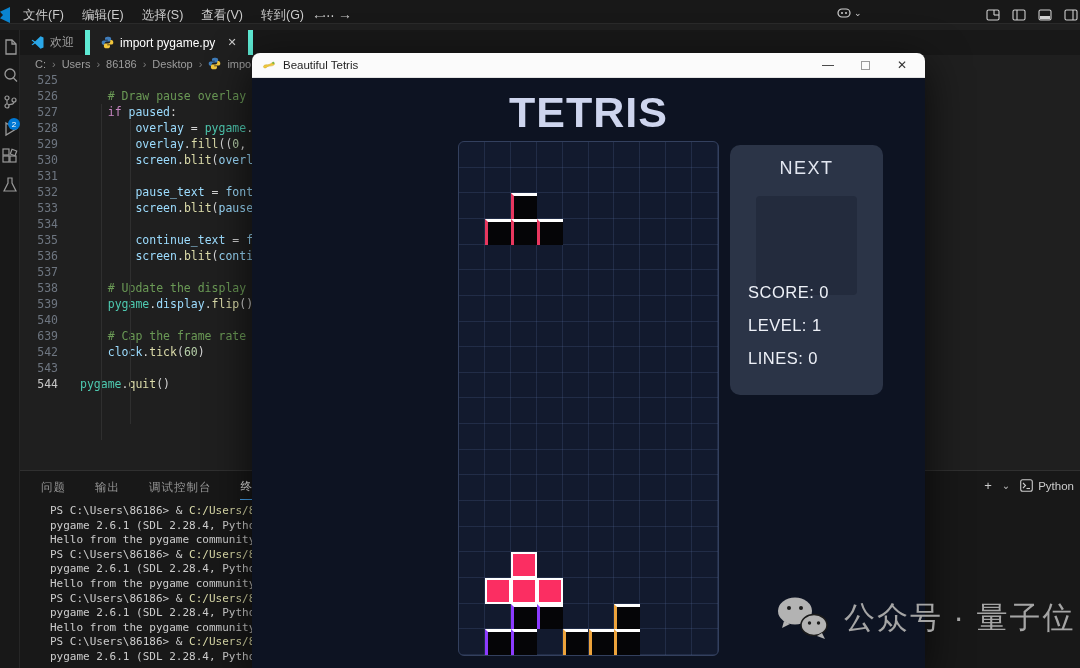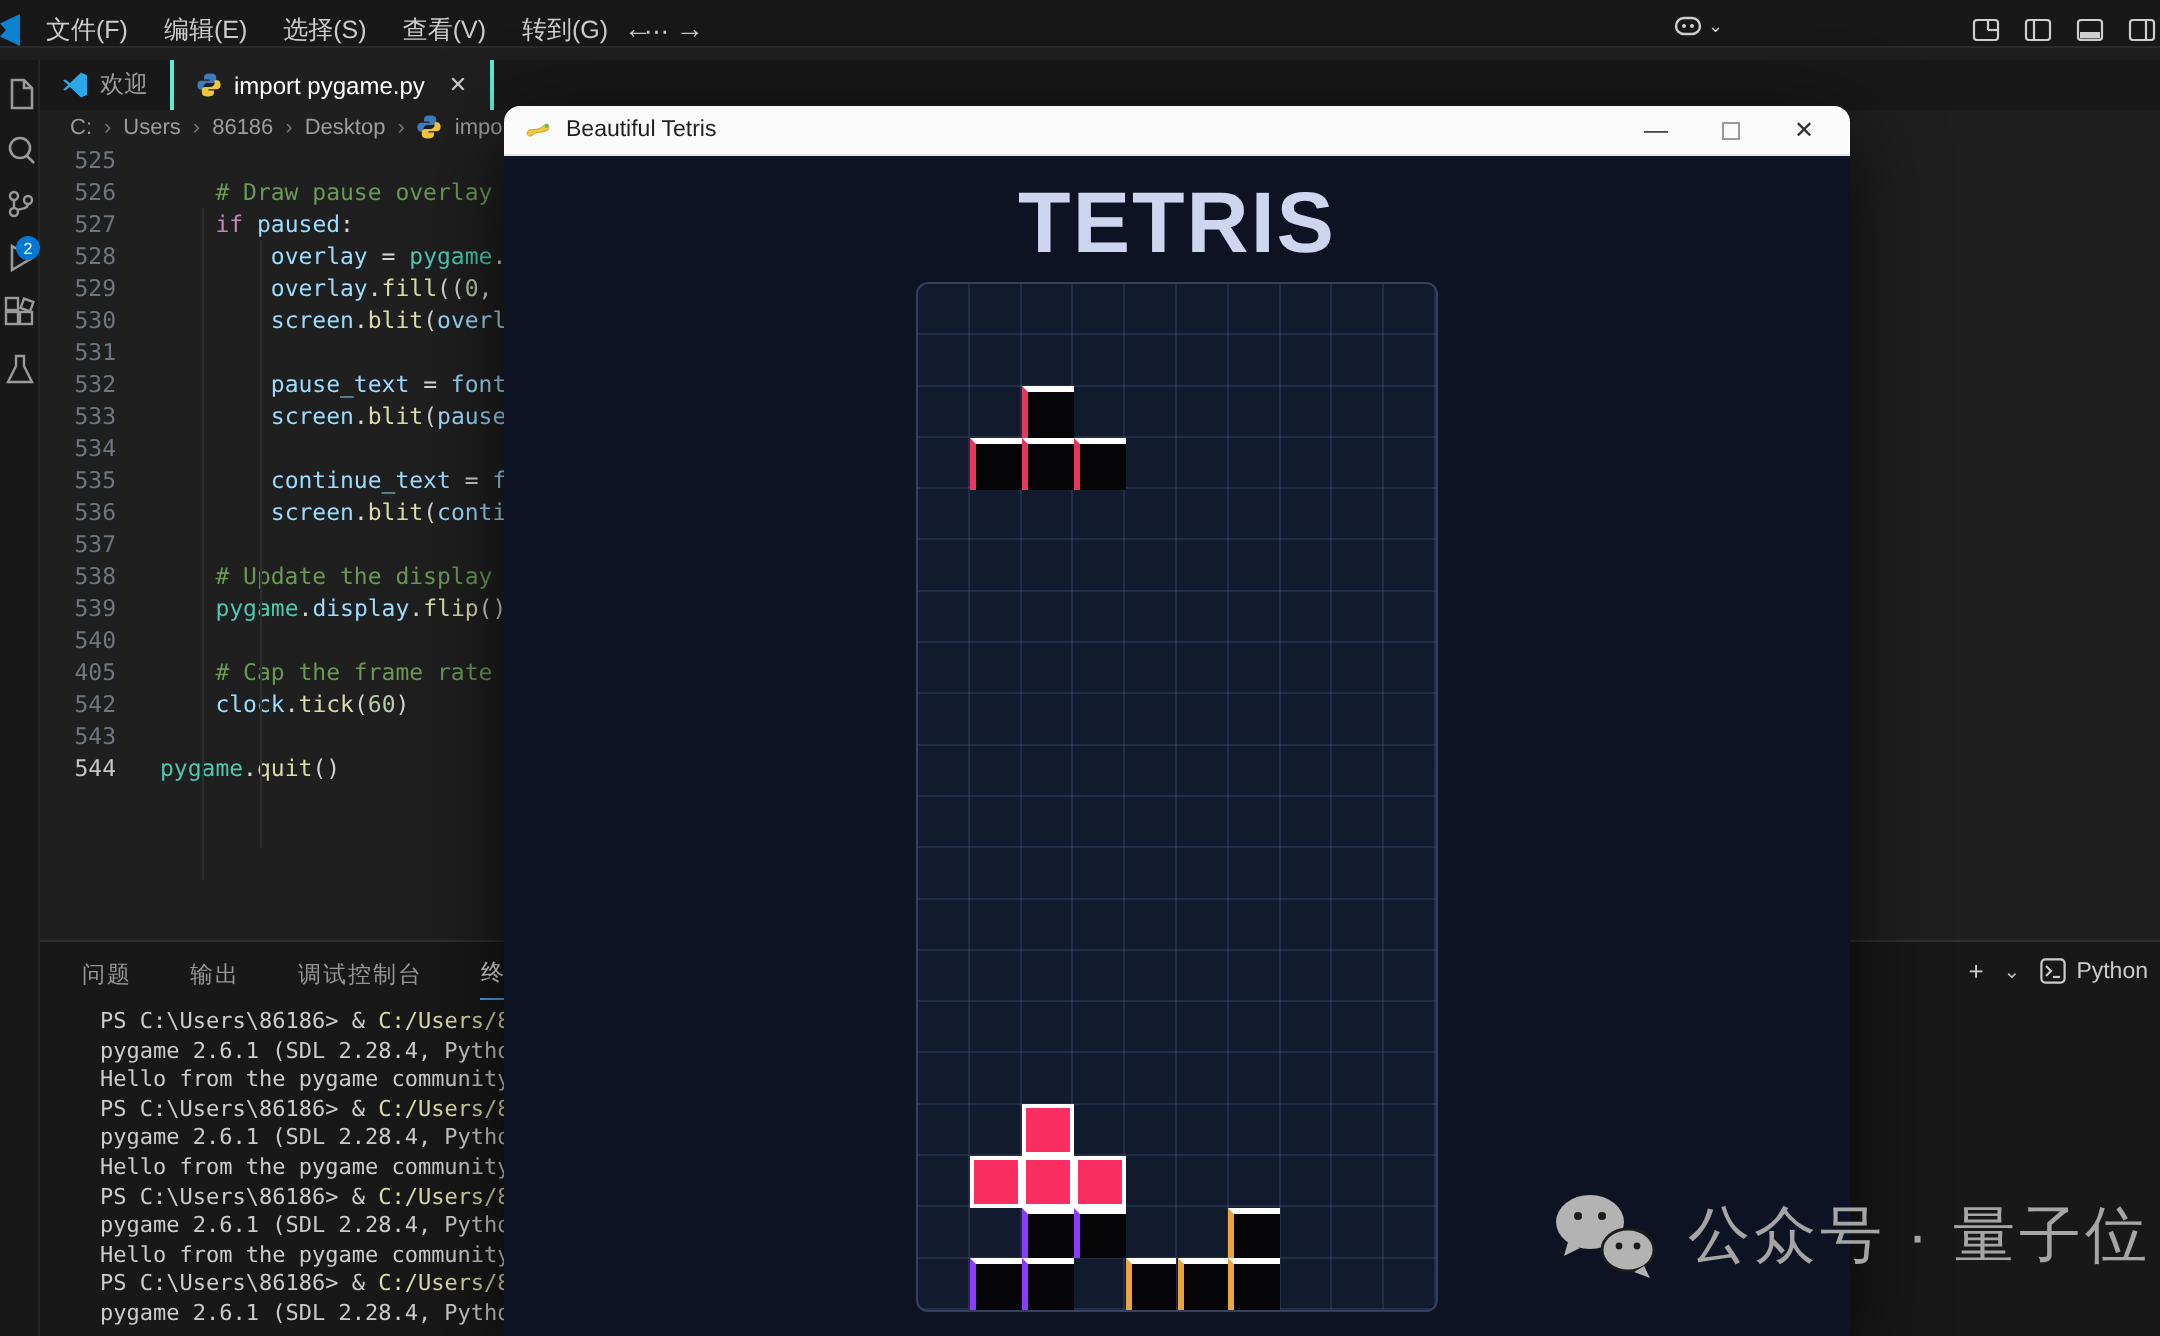--- a/index.html
+++ b/index.html
@@ -27,21 +27,21 @@
   .activitybar { position:absolute; left:0; top:30px; width:20px; height:638px;
                  background:#181818; border-right:1px solid #262626; overflow:hidden; z-index:2; }
   .ab-icon { position:absolute; left:1px; width:18px; height:18px; }
   .ab-badge { position:absolute; left:8px; top:118px; width:12px; height:12px; border-radius:50%;
               background:#0078d4; color:#fff; font-size:8px; display:flex; align-items:center;
               justify-content:center; z-index:3; }
 
   
   .tabbar { position:absolute; left:20px; top:30px; width:1060px; height:25px; background:#181818; display:flex; }
   .tab { height:25px; display:flex; align-items:center; padding:0 11px; gap:6px;
-         font-size:12px; color:#9d9d9d; border-right:2px solid #5eead4; background:#181818; }
+         font-size:12px; color:#9d9d9d; border-right:5px solid #5eead4; background:#181818; }
   .tab.active { background:#1f1f1f; color:#ffffff; }
   .tab-close { font-size:11px; margin-left:6px; color:#cccccc; }
   .breadcrumb { position:absolute; left:20px; top:55px; width:1060px; height:17px; background:#1f1f1f;
                 display:flex; align-items:center; gap:6px; padding-left:15px;
                 font-size:11px; color:#9d9d9d; }
   .bc-sep { color:#7a7a7a; font-size:11px; }
 
   
   .editor { position:absolute; left:20px; top:72px; width:1060px; height:398px; background:#1f1f1f; }
   .indent-guide { position:absolute; width:1px; background:#2f2f2f; }
@@ -305,21 +305,21 @@
         </div>
         <div class="cl">
           <span class="ln">539</span>
           <span class="lt"><span class="tk-p">    </span><span class="tk-md">pygame</span><span class="tk-p">.</span><span class="tk-v">display</span><span class="tk-p">.</span><span class="tk-fn">flip</span><span class="tk-p">()</span></span>
         </div>
         <div class="cl">
           <span class="ln">540</span>
           <span class="lt"></span>
         </div>
         <div class="cl">
-          <span class="ln">405</span>
+          <span class="ln">639</span>
           <span class="lt"><span class="tk-cm">    # Cap the frame rate</span></span>
         </div>
         <div class="cl">
           <span class="ln">542</span>
           <span class="lt"><span class="tk-p">    </span><span class="tk-v">clock</span><span class="tk-p">.</span><span class="tk-fn">tick</span><span class="tk-p">(</span><span class="tk-nu">60</span><span class="tk-p">)</span></span>
         </div>
         <div class="cl">
           <span class="ln">543</span>
           <span class="lt"></span>
         </div>
@@ -393,20 +393,29 @@
           <div class="blk pink" style="left: 77.7px; top: 436.05px;"></div>
           <div class="blk purple" style="left: 51.8px; top: 461.7px;"></div>
           <div class="blk purple" style="left: 77.7px; top: 461.7px;"></div>
           <div class="blk purple" style="left: 25.9px; top: 487.35px;"></div>
           <div class="blk purple" style="left: 51.8px; top: 487.35px;"></div>
           <div class="blk orange" style="left: 155.4px; top: 461.7px;"></div>
           <div class="blk orange" style="left: 103.6px; top: 487.35px;"></div>
           <div class="blk orange" style="left: 129.5px; top: 487.35px;"></div>
           <div class="blk orange" style="left: 155.4px; top: 487.35px;"></div>
         </div>
+      <div class="next">
+        <div class="next-label">NEXT</div>
+        <div class="preview"></div>
+        <div id="stats">
+            <div class="stat" style="top: 138px;">SCORE: 0</div>
+            <div class="stat" style="top: 171px;">LEVEL: 1</div>
+            <div class="stat" style="top: 204px;">LINES: 0</div>
+          </div>
+      </div>
     </div>
   </div>
 
   <div class="watermark">
     <span>
       <svg width="52" height="44" viewBox="0 0 52 44">
           <ellipse cx="19" cy="15" rx="17" ry="13.5" fill="#b3b3b3"></ellipse>
           <path d="M8 25l-2 7 8-4z" fill="#b3b3b3"></path>
           <circle cx="13" cy="12" r="2" fill="#1b1b1b"></circle>
           <circle cx="25" cy="12" r="2" fill="#1b1b1b"></circle>

